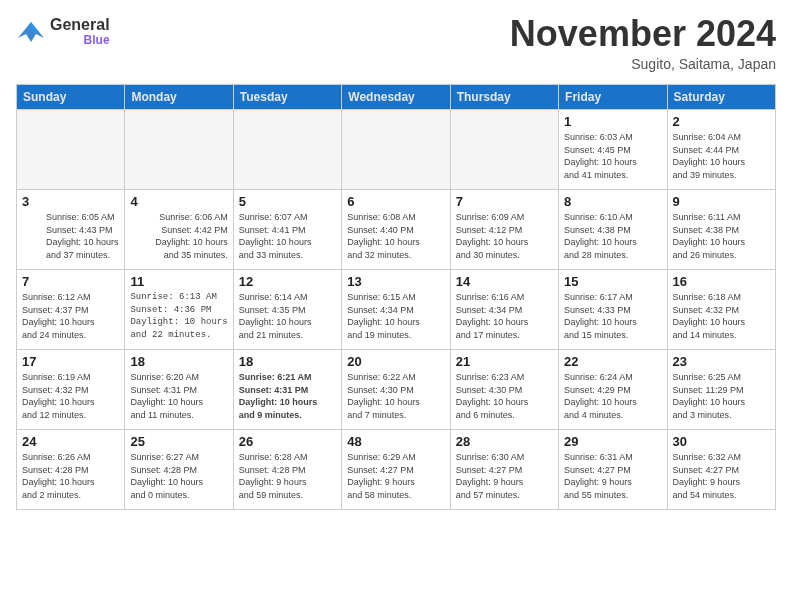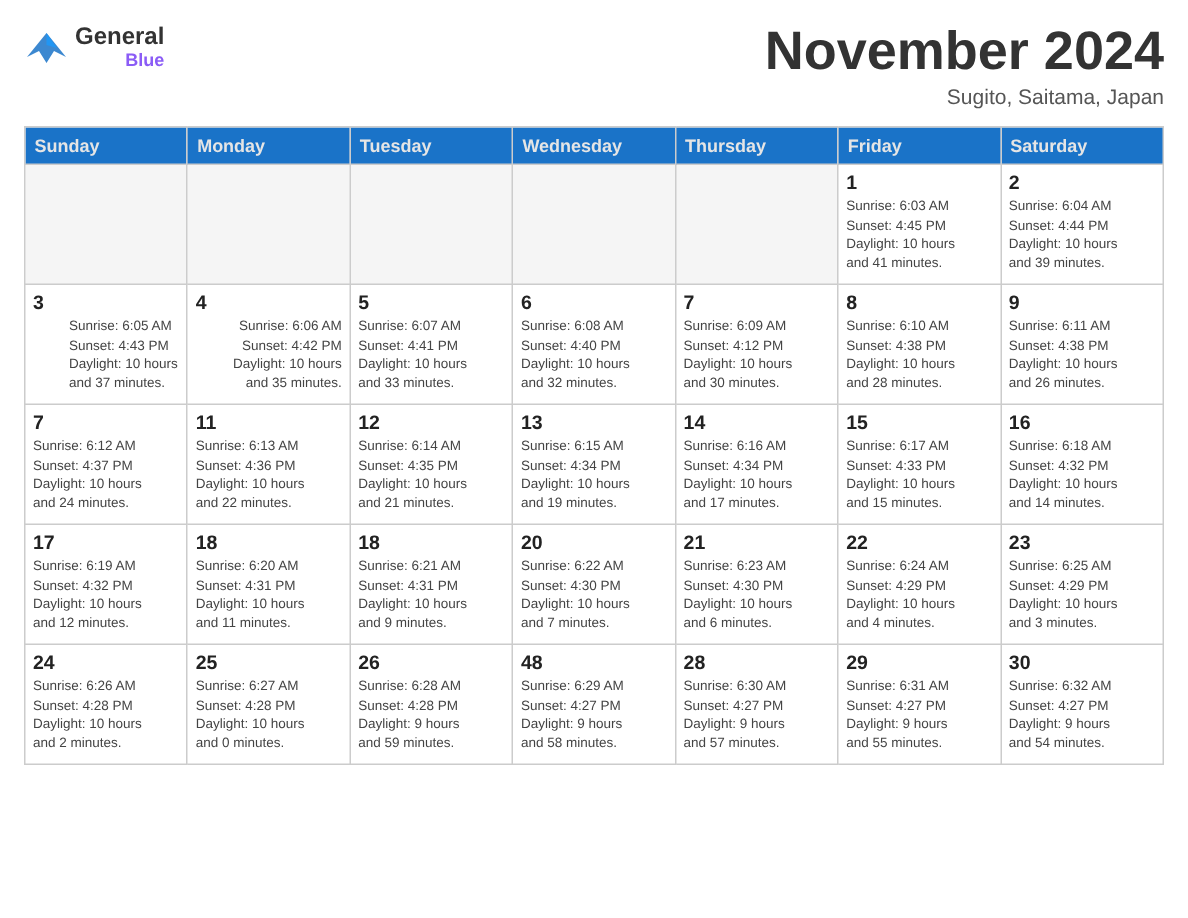--- a/index.html
+++ b/index.html
@@ -189,21 +189,21 @@
       <tr class="week-row">
         <td>
           <span class="day-number">7</span>
           <div class="day-info" style="white-space: pre-line;">Sunrise: 6:12 AM
 Sunset: 4:37 PM
 Daylight: 10 hours
 and 24 minutes.</div>
         </td>
         <td>
           <span class="day-number">11</span>
-          <div class="day-info" style="white-space: pre-line;">Sunrise: 6:13 AM
+          <div class="day-info" style="white-space: pre-line; font-family: Liberation Mono, monospace;">Sunrise: 6:13 AM
 Sunset: 4:36 PM
 Daylight: 10 hours
 and 22 minutes.</div>
         </td>
         <td>
           <span class="day-number">12</span>
           <div class="day-info" style="white-space: pre-line;">Sunrise: 6:14 AM
 Sunset: 4:35 PM
 Daylight: 10 hours
 and 21 minutes.</div>
@@ -247,21 +247,21 @@
         </td>
         <td>
           <span class="day-number">18</span>
           <div class="day-info" style="white-space: pre-line;">Sunrise: 6:20 AM
 Sunset: 4:31 PM
 Daylight: 10 hours
 and 11 minutes.</div>
         </td>
         <td>
           <span class="day-number">18</span>
-          <div class="day-info" style="white-space: pre-line;">Sunrise: 6:21 AM
+          <div class="day-info" style="white-space: pre-line; font-weight: bold;">Sunrise: 6:21 AM
 Sunset: 4:31 PM
 Daylight: 10 hours
 and 9 minutes.</div>
         </td>
         <td>
           <span class="day-number">20</span>
           <div class="day-info" style="white-space: pre-line;">Sunrise: 6:22 AM
 Sunset: 4:30 PM
 Daylight: 10 hours
 and 7 minutes.</div>
@@ -276,21 +276,21 @@
         <td>
           <span class="day-number">22</span>
           <div class="day-info" style="white-space: pre-line;">Sunrise: 6:24 AM
 Sunset: 4:29 PM
 Daylight: 10 hours
 and 4 minutes.</div>
         </td>
         <td>
           <span class="day-number">23</span>
           <div class="day-info" style="white-space: pre-line;">Sunrise: 6:25 AM
-Sunset: 4:29 PM
+Sunset: 11:29 PM
 Daylight: 10 hours
 and 3 minutes.</div>
         </td>
       </tr>
       <tr class="week-row">
         <td>
           <span class="day-number">24</span>
           <div class="day-info" style="white-space: pre-line;">Sunrise: 6:26 AM
 Sunset: 4:28 PM
 Daylight: 10 hours

